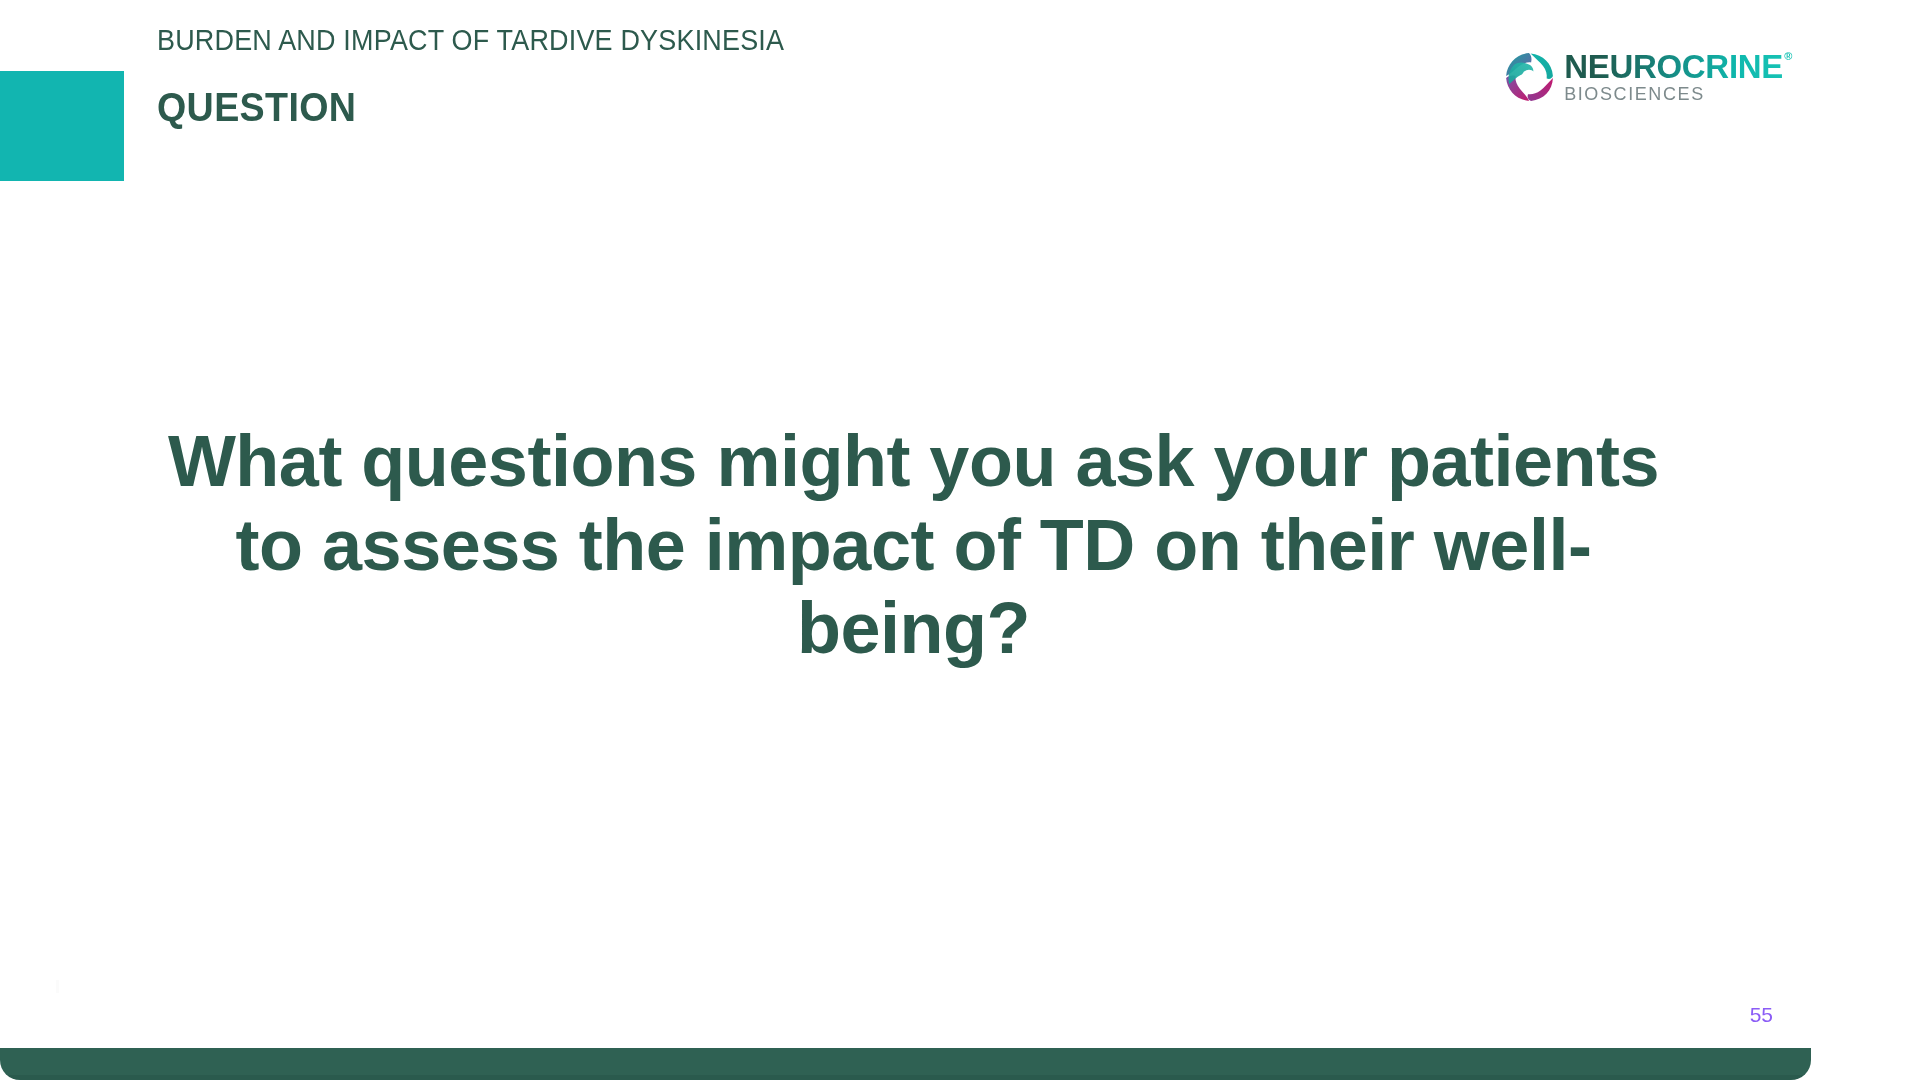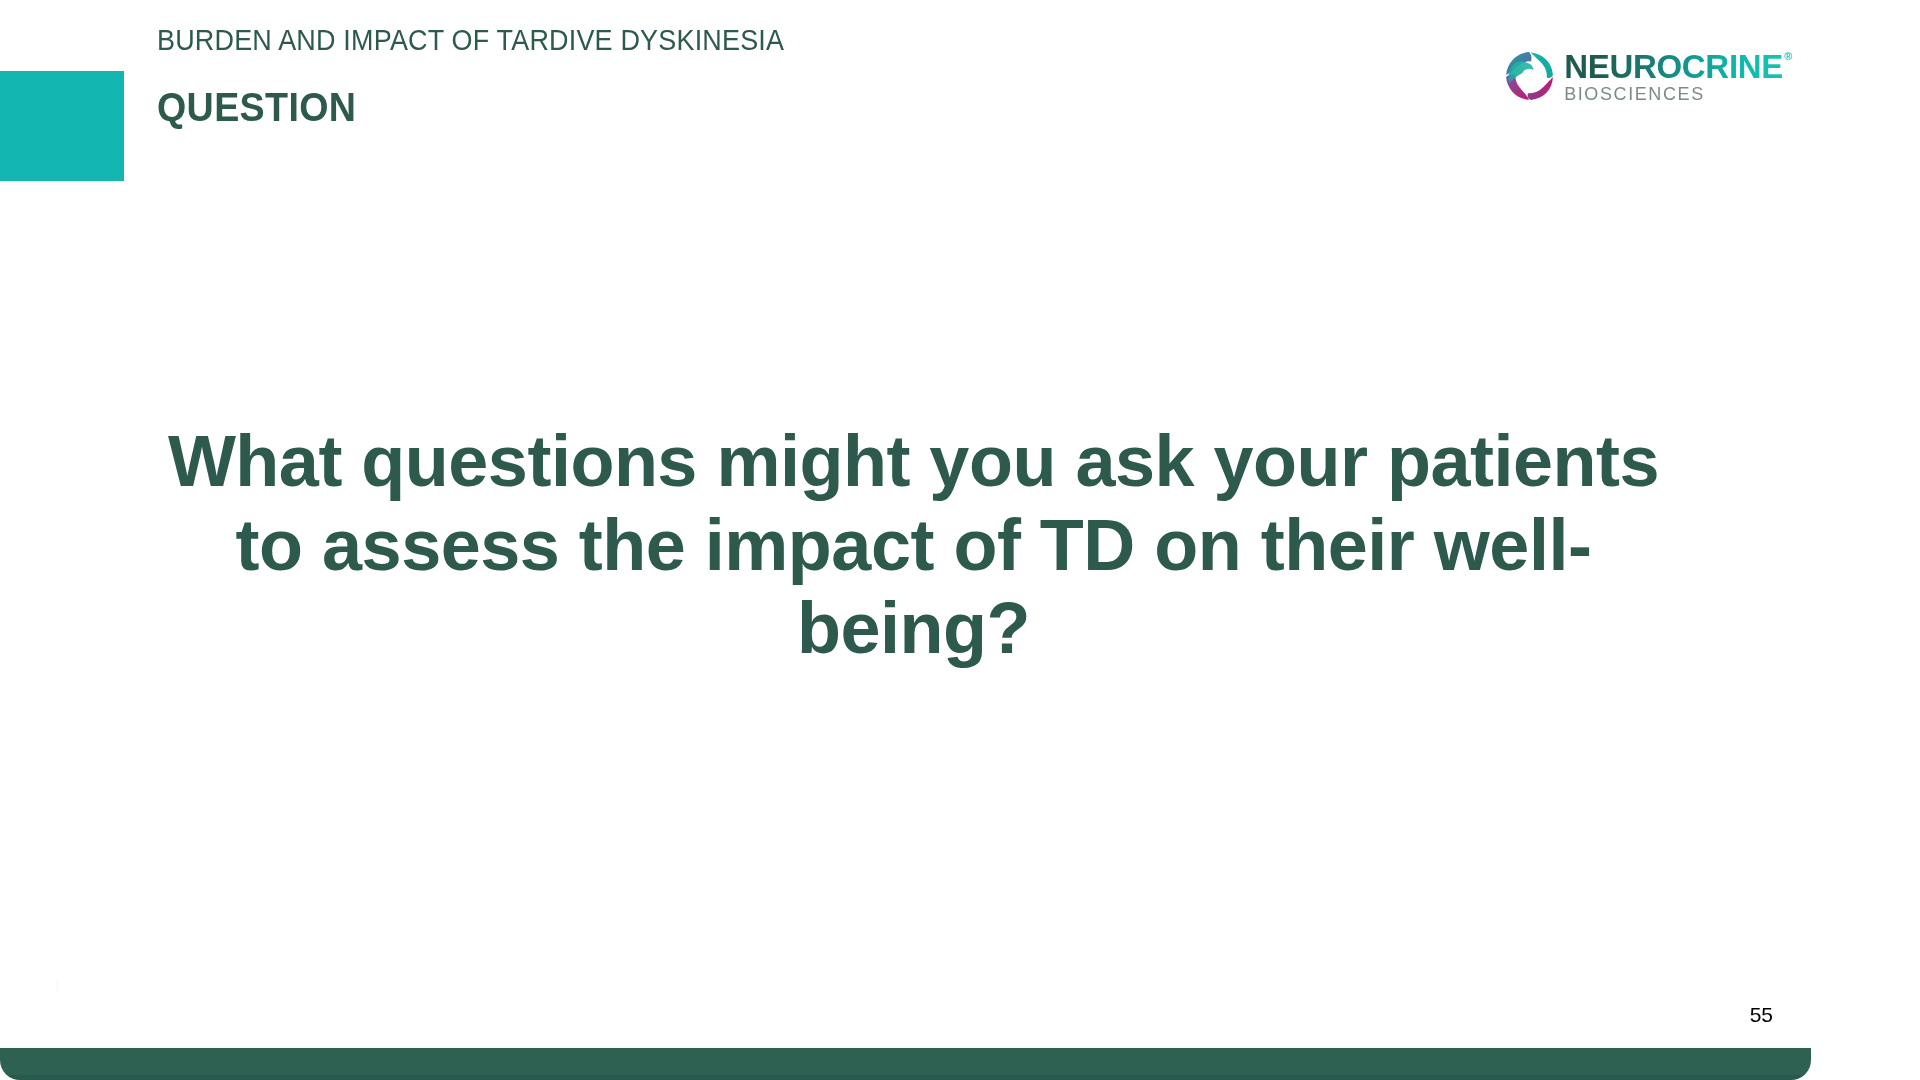--- a/index.html
+++ b/index.html
@@ -61,21 +61,21 @@
     transform: scaleX(0.94);
     transform-origin: left center;
   }
 
   
   .logo {
     position: absolute;
     right: 28px;
     top: 50px;
     display: flex;
-    align-items: flex-start;
+    align-items: center;
     gap: 9px;
   }
   .logo-mark {
     width: 52px;
     height: 52px;
     flex: 0 0 auto;
     display: block;
   }
   .logo-words {
     display: flex;
@@ -135,21 +135,21 @@
   }
 
   
   .page-number {
     position: absolute;
     right: 38px;
     bottom: 53px;
     font-family: "Liberation Sans", sans-serif;
     font-size: 21px;
     font-weight: 400;
-    color: #000000;
+    color: #8b5cf6;
   }
 
   
   .footer-bar {
     position: absolute;
     left: 0;
     right: 0;
     bottom: 5px;
     height: 27px;
     background: #2f6153;

